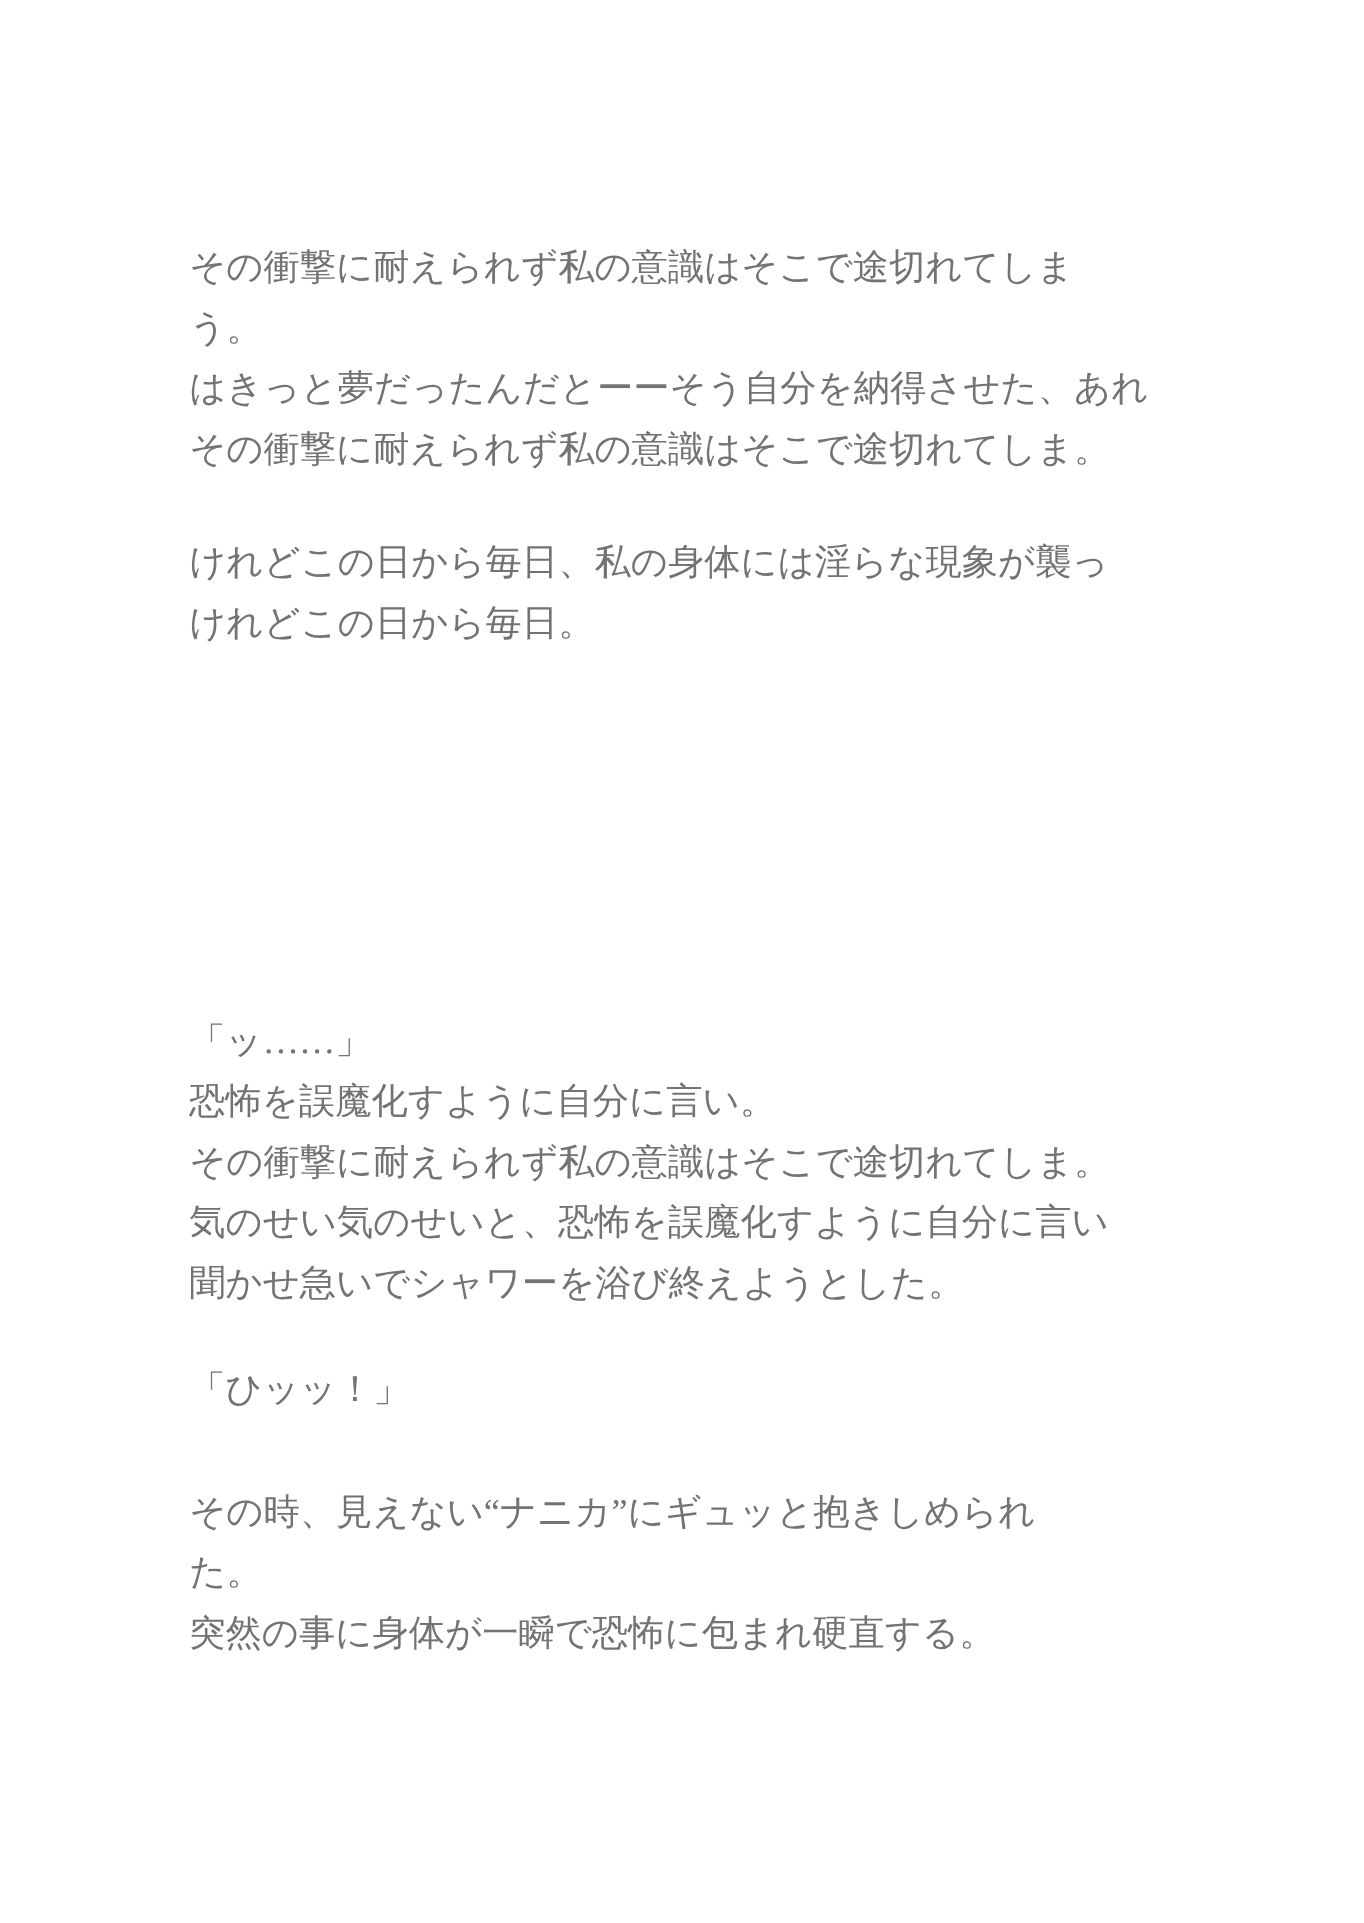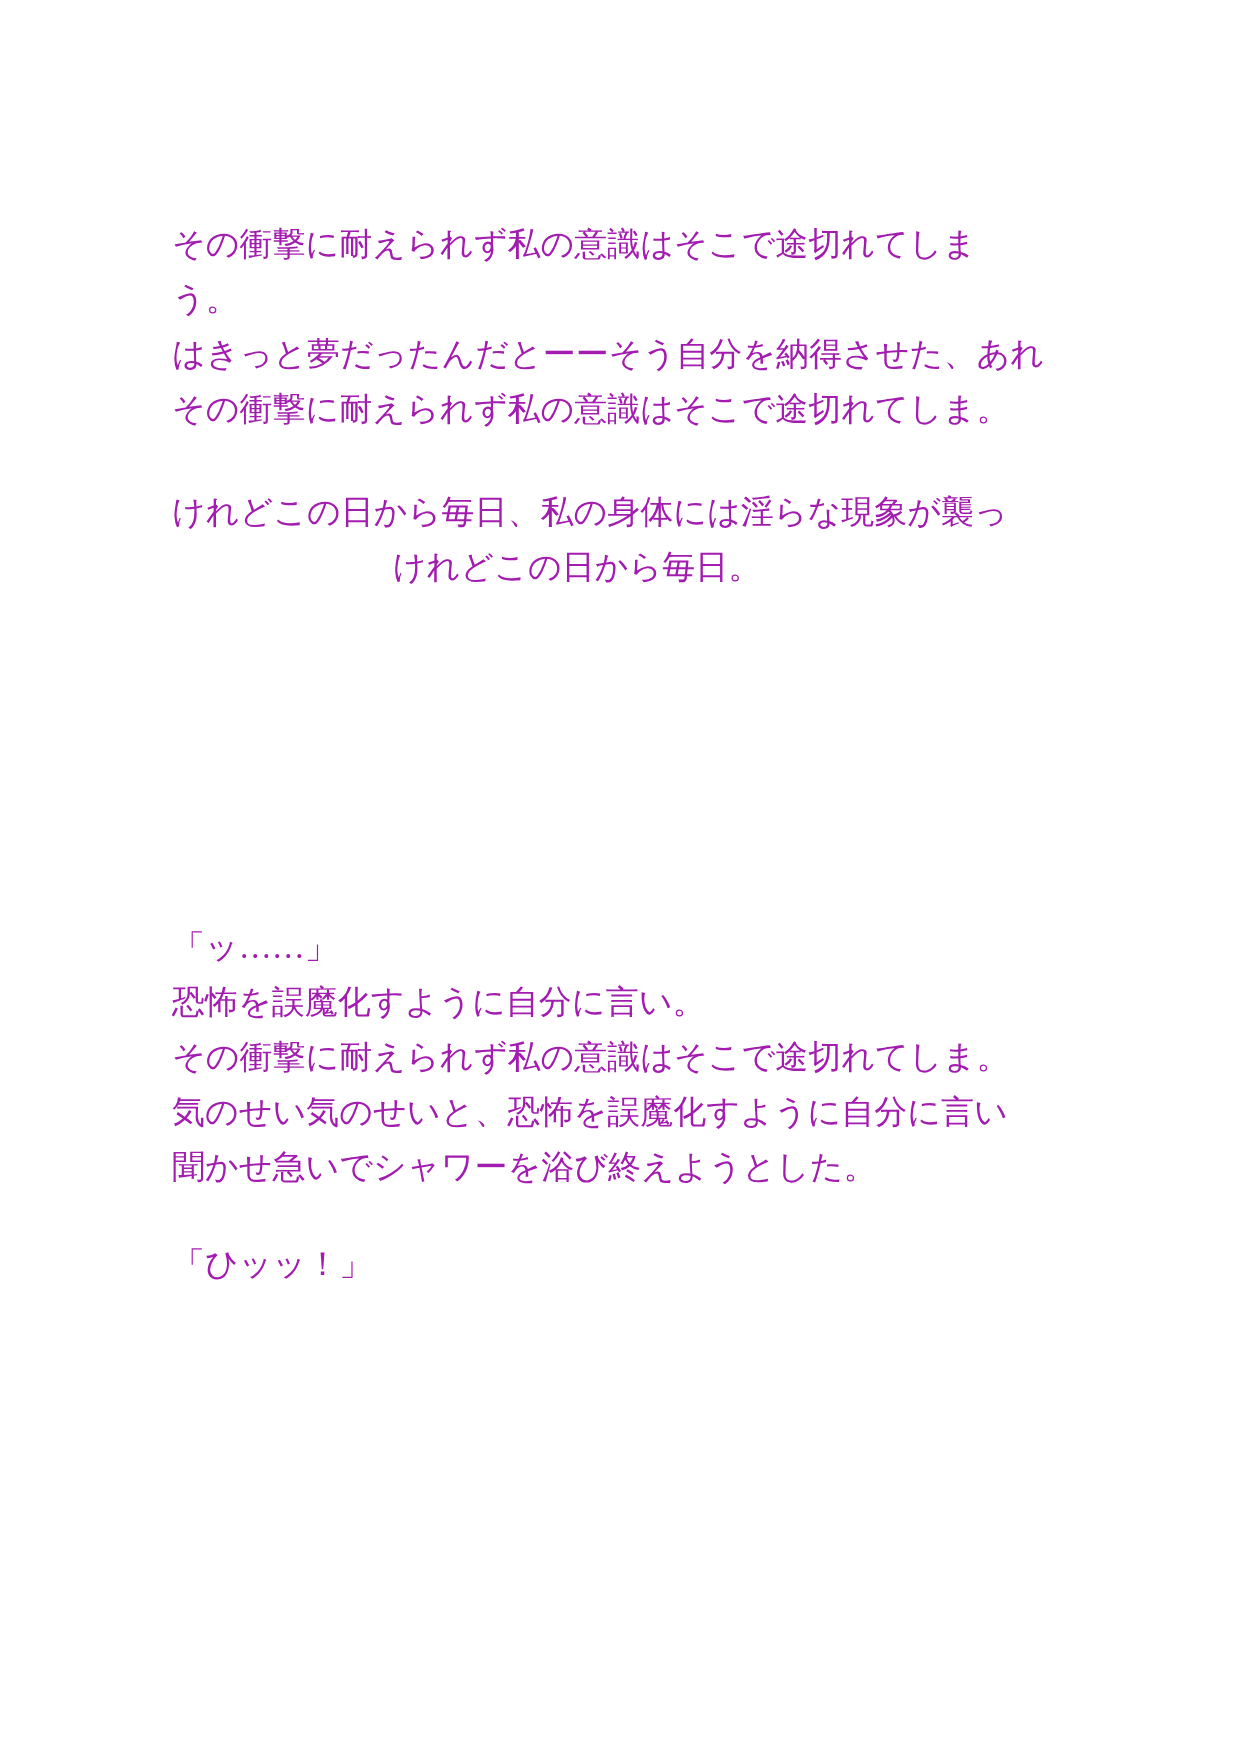--- a/index.html
+++ b/index.html
@@ -22,31 +22,30 @@
     background: #ffffff;
   }
   .text-area {
     position: absolute;
     left: 172px;
     top: 217px;
     width: 810px;
     font-family: "Liberation Serif", "DejaVu Serif", serif;
     font-size: 33px;
     line-height: 55px;
-    color: #a21caf;
+    color: #737373;
     letter-spacing: 0px;
     text-align: left;
   }
   .paragraph {
     margin: 0;
     padding: 0;
   }
   .paragraph.gap-one {
     margin-top: 48px;
-    text-align: center;
   }
   .paragraph.gap-large {
     margin-top: 325px;
   }
   .paragraph.gap-small {
     margin-top: 42px;
   }
   .paragraph.gap-line {
     margin-top: 56px;
   }
@@ -77,15 +76,20 @@
       <div class="text-line">恐怖を誤魔化すように自分に言い。</div>
       <div class="text-line">その衝撃に耐えられず私の意識はそこで途切れてしま。</div>
       <div class="text-line">気のせい気のせいと、恐怖を誤魔化すように自分に言い</div>
       <div class="text-line">聞かせ急いでシャワーを浴び終えようとした。</div>
     </div>
 
     <div class="paragraph gap-small">
       <div class="text-line">「ひッッ！」</div>
     </div>
 
+    <div class="paragraph gap-line">
+      <div class="text-line">その時、見えない“ナニカ”にギュッと抱きしめられ</div>
+      <div class="text-line">た。</div>
+      <div class="text-line">突然の事に身体が一瞬で恐怖に包まれ硬直する。</div>
+    </div>
 
   </div>
 </div>
 
 </body></html>

